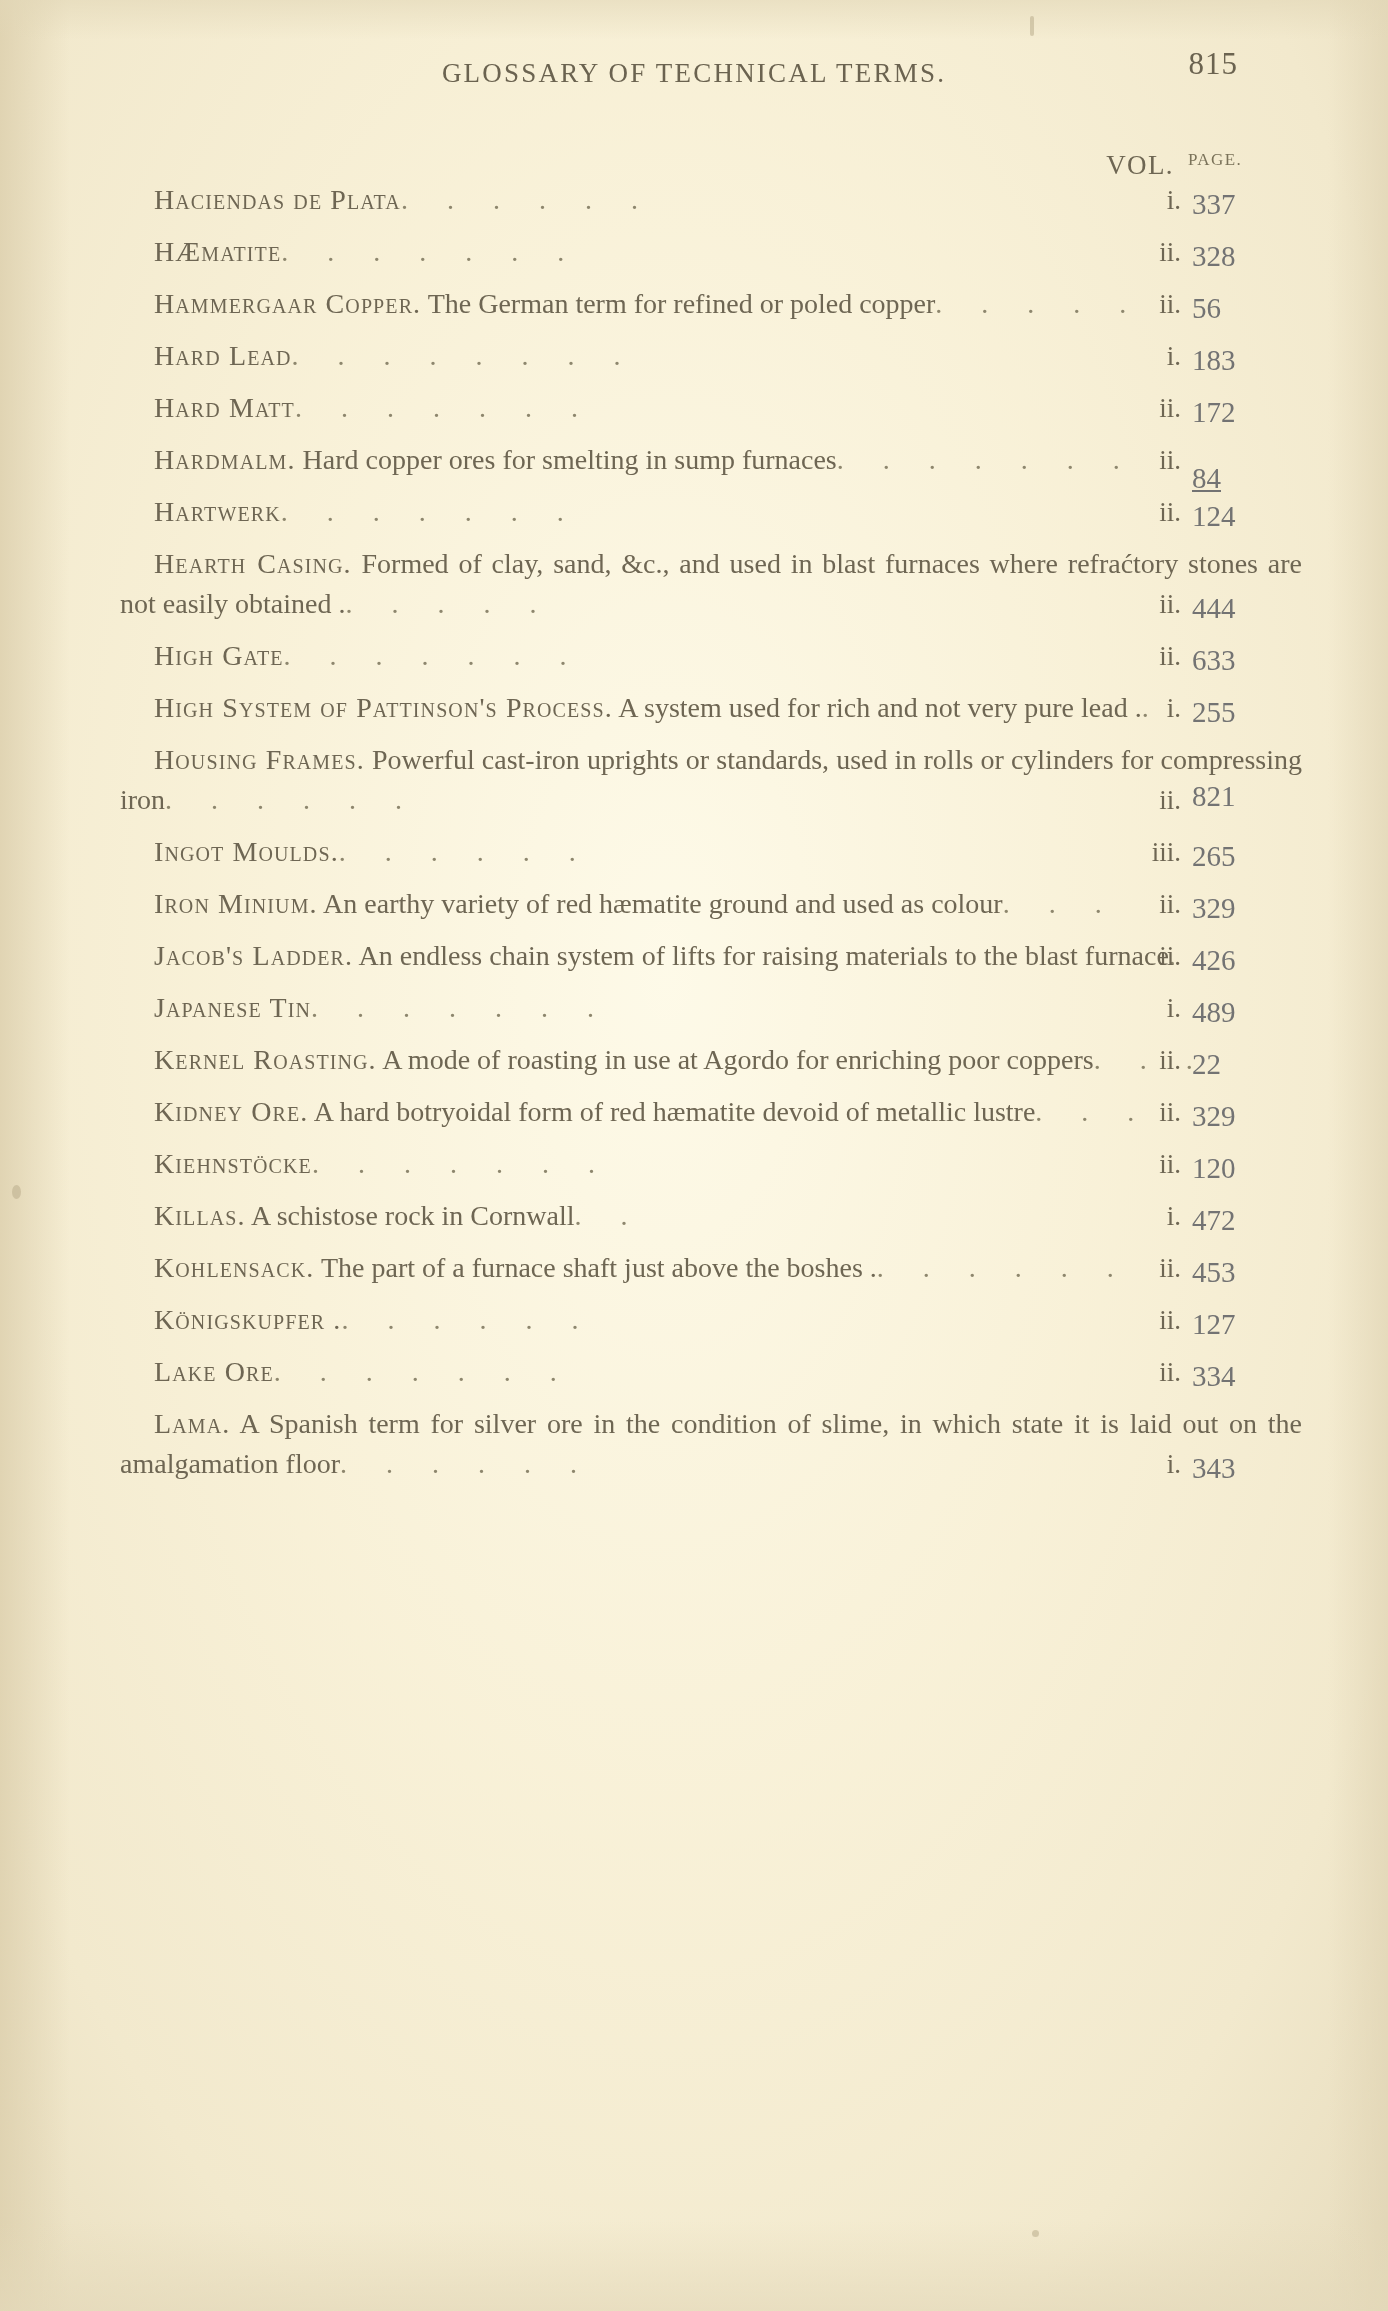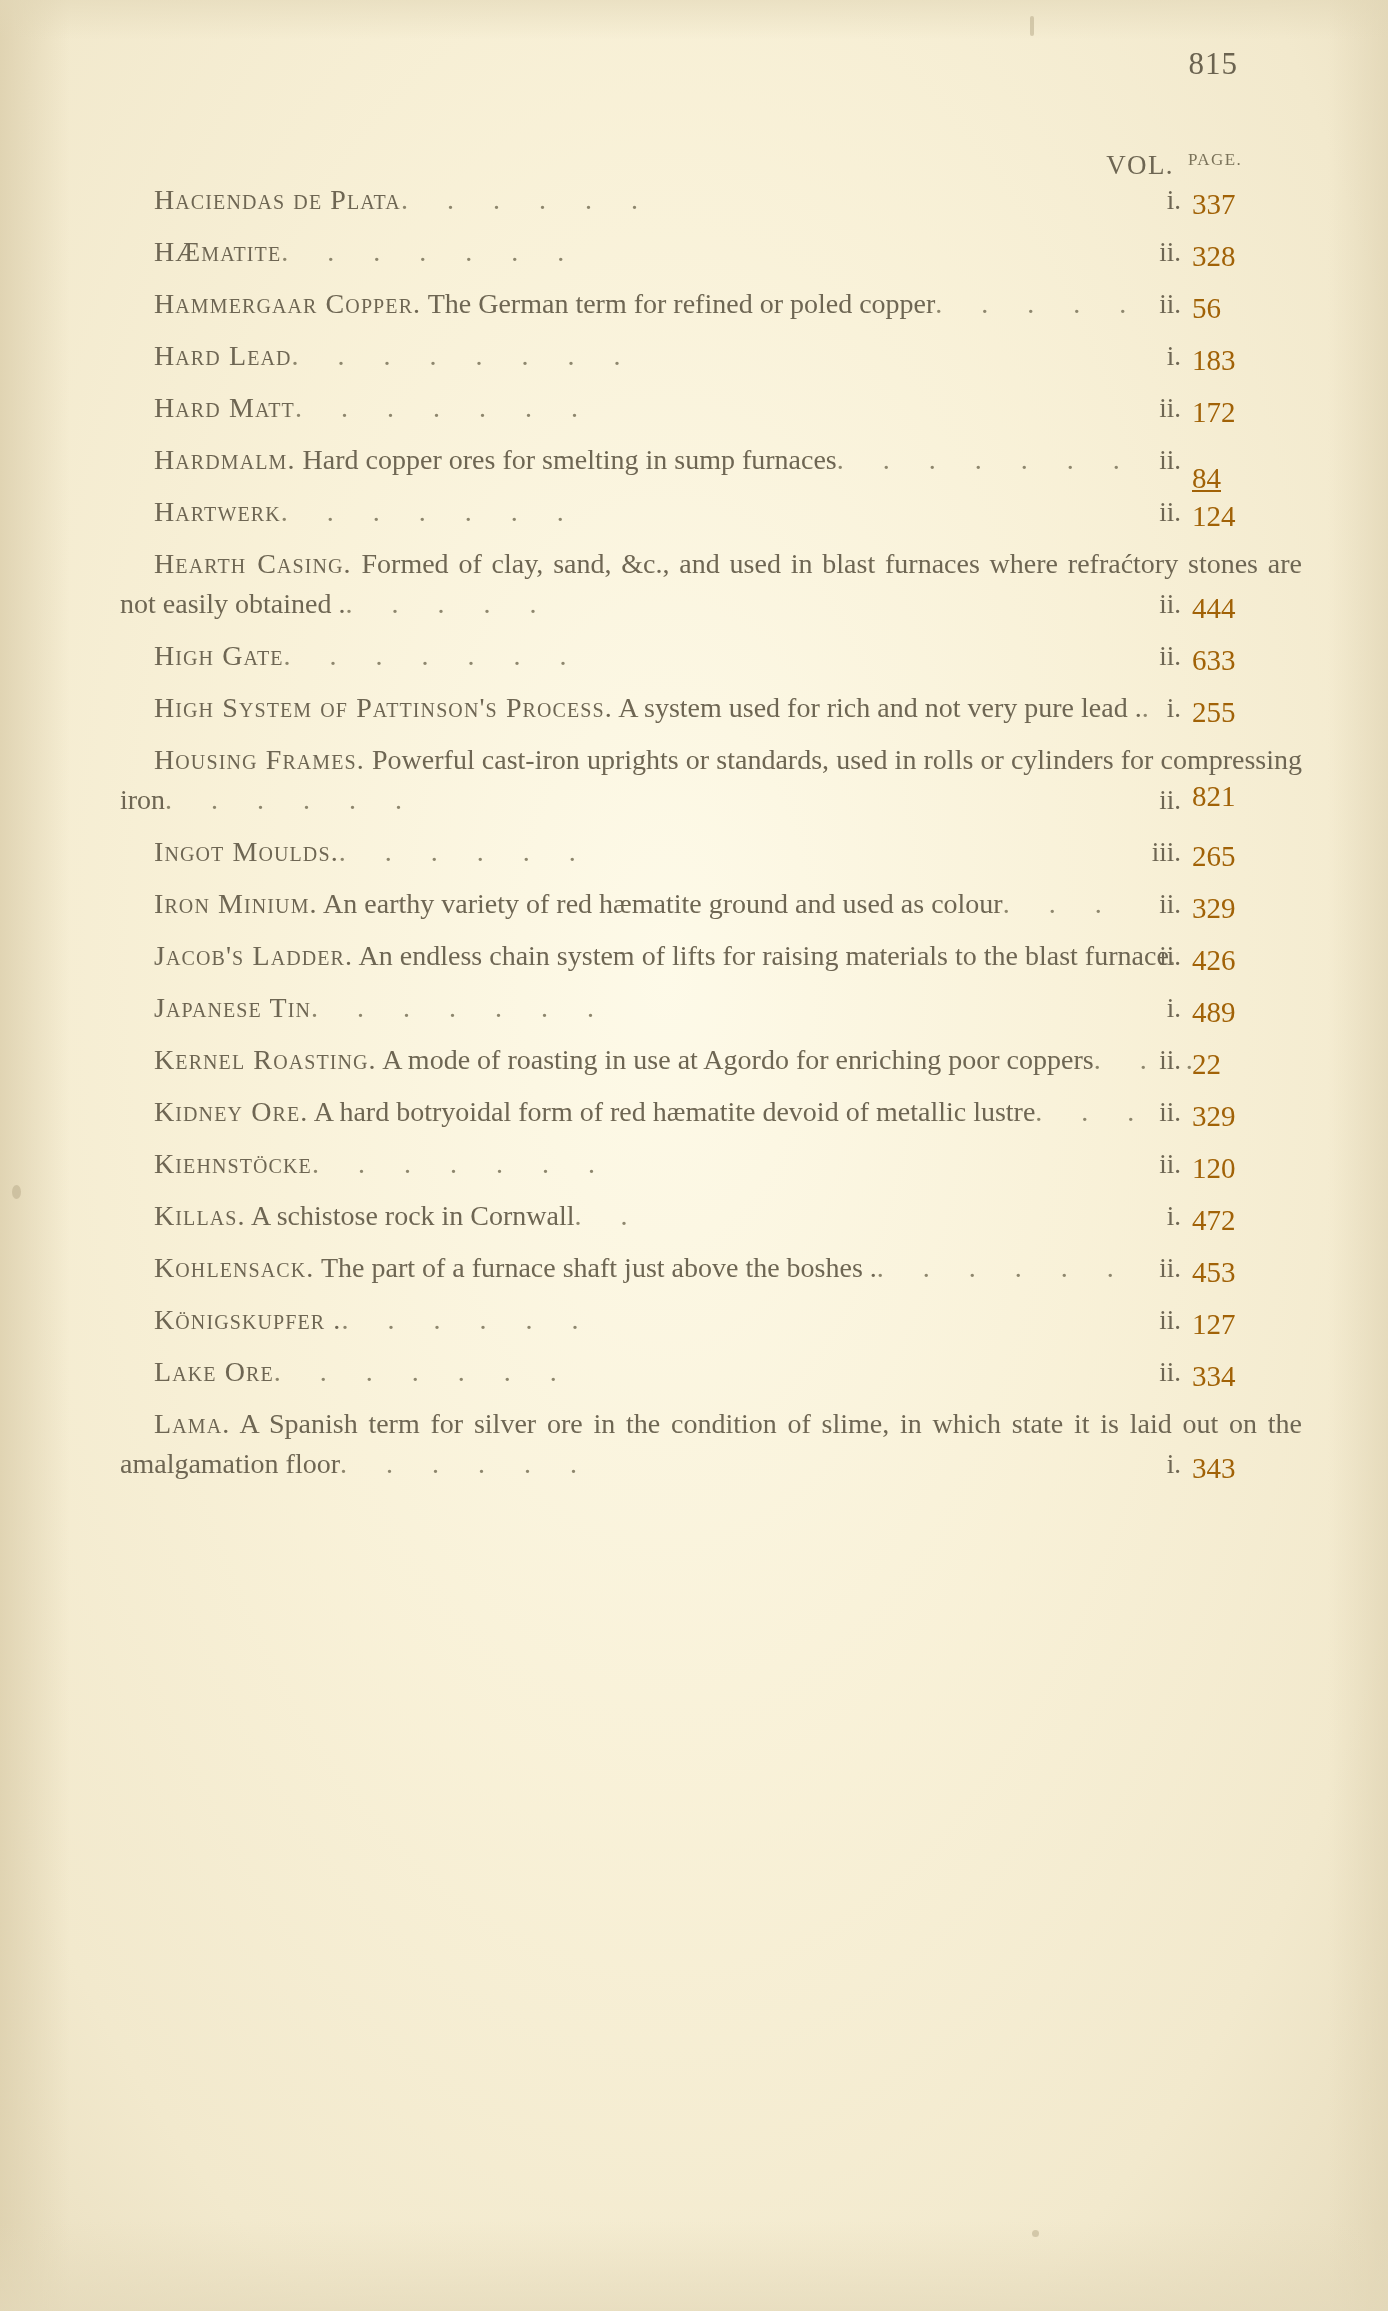--- a/index.html
+++ b/index.html
@@ -150,40 +150,43 @@
     width: 86px;
     text-align: right;
     font-size: 27px;
     color: #6e6653;
   }
   .pageno {
     position: absolute;
     width: 90px;
     text-align: left;
     font-size: 29px;
-    color: #a16207;
+    color: #737373;
   }
   .speck {
     position: absolute;
     background: #b9ad8c;
     border-radius: 50%;
     opacity: .55;
   }
 </style>
 </head>
 <body>
 
 <div class="page-tint"></div>
 <div class="page-edge-left"></div>
 <div class="page-edge-right"></div>
 <div class="page-edge-top"></div>
 <div class="page-edge-bottom"></div>
 
 <div class="content">
 
+  <div class="running-head">
+    <span class="running-title">GLOSSARY OF TECHNICAL TERMS.</span>
+  </div>
   <div class="folio">815</div>
 
   <div class="col-heads">
     <span class="vol">VOL.</span>
     <span class="page">PAGE.</span>
   </div>
 
   <div class="glossary" id="glossary">
       <div class="entry">
         <div class="entry-body">

